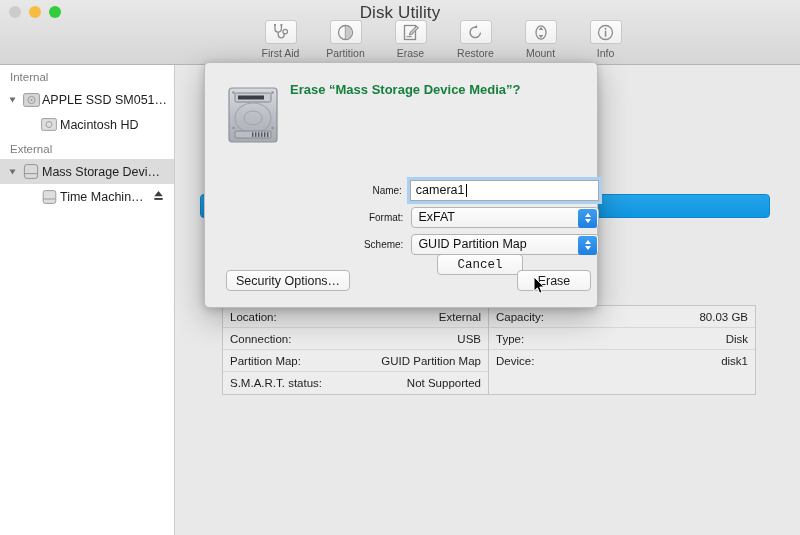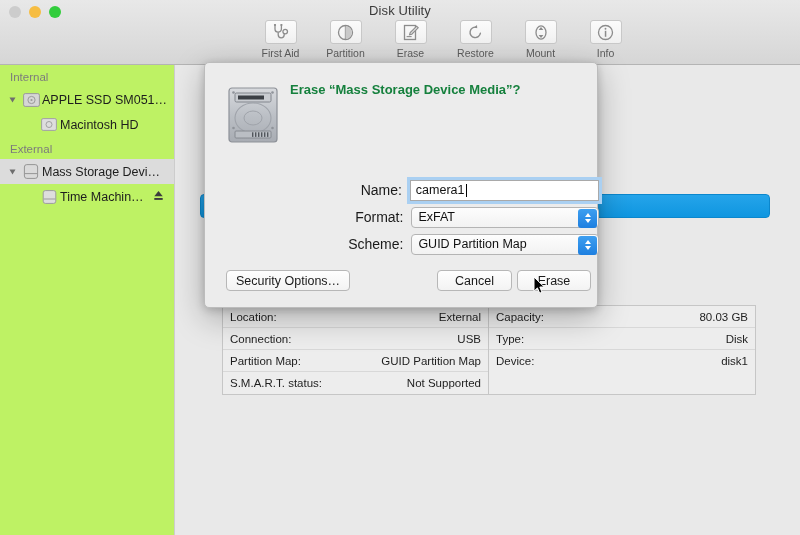--- a/index.html
+++ b/index.html
@@ -43,21 +43,21 @@
   }
   .light.close  { background: #cccccc; }
   .light.min    { background: #f6bd42; }
   .light.zoom   { background: #32cd3c; }
 
   .window-title {
     position: absolute;
     left: 0; top: 3px;
     width: 800px;
     text-align: center;
-    font-size: 13px;
+    font-size: 17px;
     color: #3b3b3b;
     letter-spacing: 0.1px;
   }
 
   
   .toolbar {
     position: absolute;
     left: 256px; top: 20px;
     display: flex;
     gap: 16px;
@@ -86,21 +86,21 @@
     color: #5b5b5b;
     white-space: nowrap;
   }
 
   
   .sidebar {
     position: absolute;
     left: 0; top: 65px;
     width: 175px;
     height: 470px;
-    background: #bef264;
+    background: #ffffff;
     border-right: 1px solid #cdcdcd;
     box-sizing: border-box;
     overflow: hidden;
   }
   .sb-group {
     font-size: 11.5px;
     color: #7c7c7c;
     padding: 6px 0 4px 10px;
   }
   .sb-row {
@@ -222,21 +222,21 @@
     left: 0;
     width: 394px;
     height: 22px;
     display: flex;
     align-items: center;
   }
   .field-label {
     width: 262px;
     text-align: right;
     padding-right: 8px;
-    font-size: 14px;
+    font-size: 10px;
     color: #1a1a1a;
     box-sizing: border-box;
   }
   .text-input {
     width: 242px;
     height: 21px;
     background: #ffffff;
     border: 1px solid #a9a9a9;
     box-sizing: border-box;
     font-size: 12.5px;
@@ -291,21 +291,21 @@
     border-radius: 4px;
     font-size: 12.5px;
     color: #1a1a1a;
     display: flex;
     align-items: center;
     justify-content: center;
     box-sizing: border-box;
     cursor: default;
   }
   #security-options-button { position:absolute; left: 21px; top: 207px; width: 124px; }
-  #cancel-button { position:absolute; left: 232px; top: 207px; width: 75px; }
+  #cancel-button { position:absolute; left: 232px; top: 191px; width: 86px; font-family: Liberation Mono, monospace; }
   #erase-button  { position:absolute; left: 312px; top: 207px; width: 74px; }
 
   .cursor {
     position: absolute;
     left: 533px; top: 276px;
     width: 14px; height: 20px;
     pointer-events: none;
   }
 </style>
 </head>

